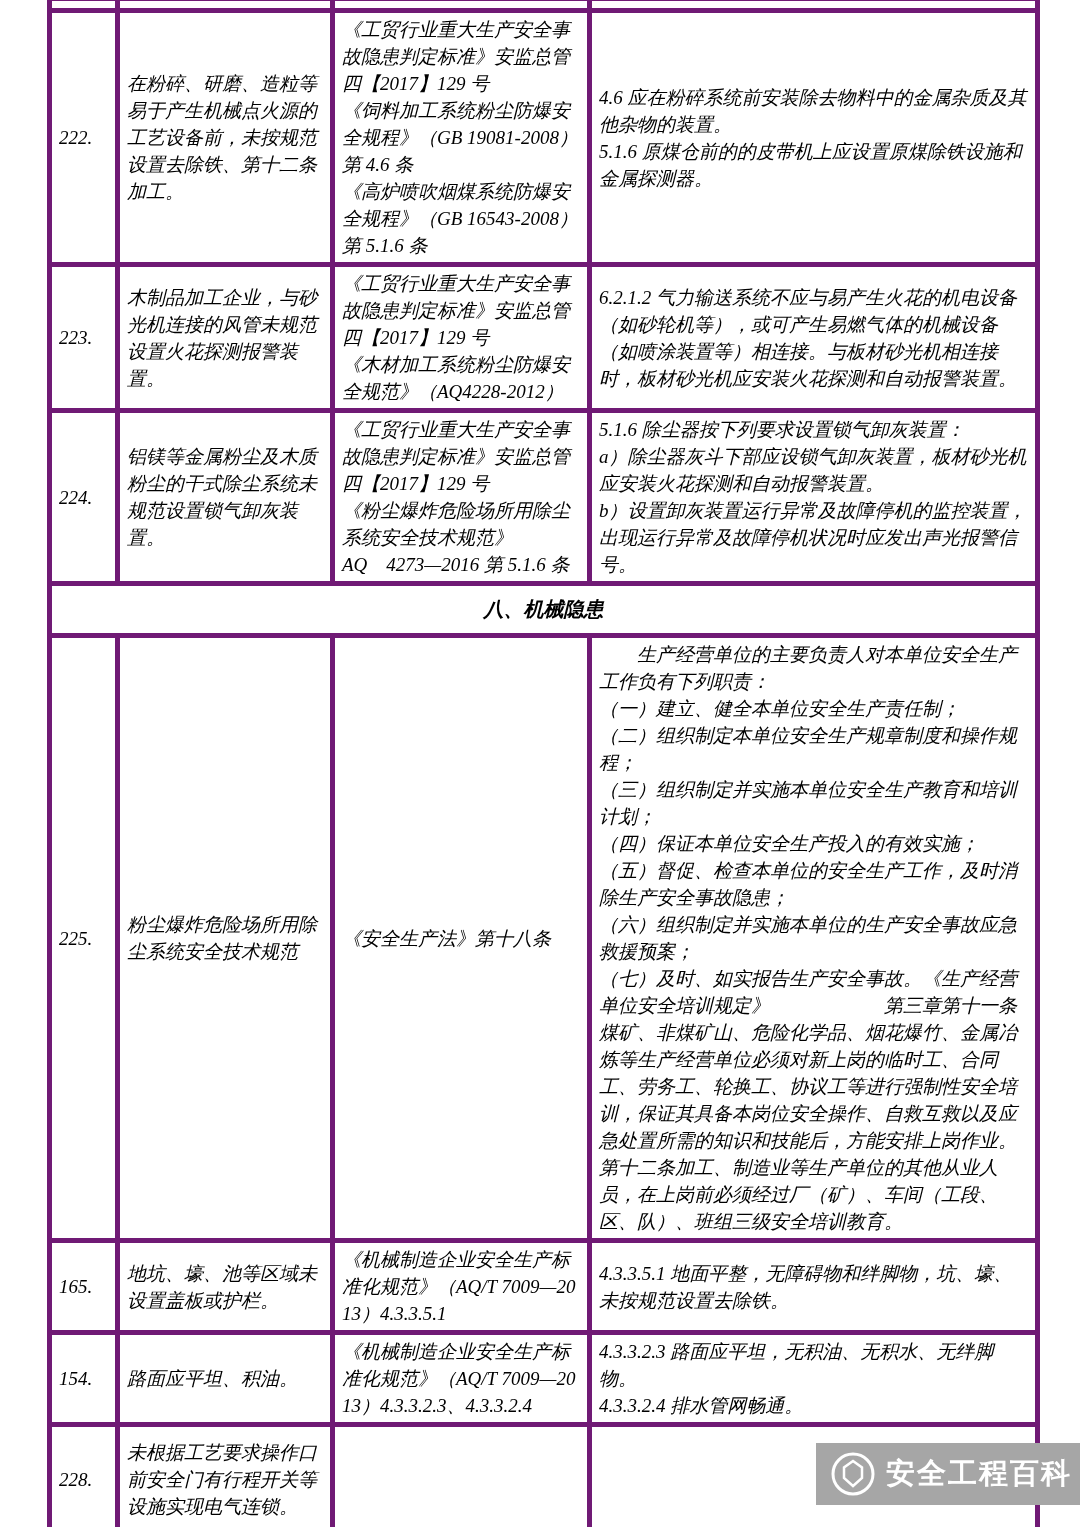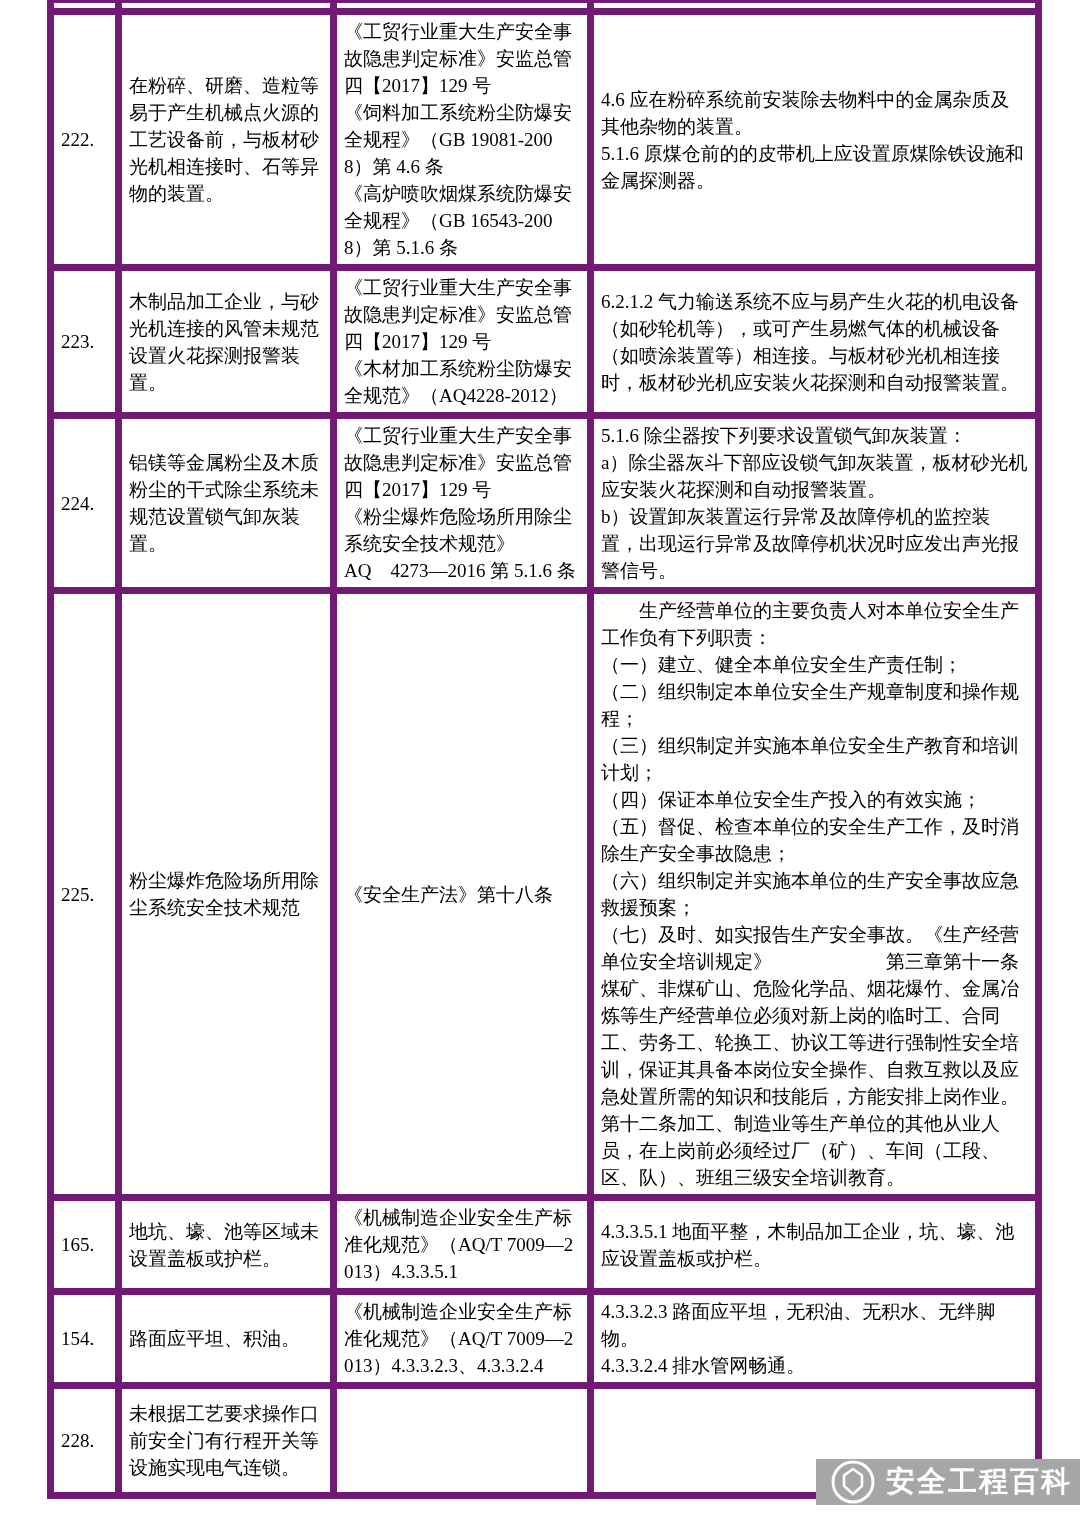--- a/index.html
+++ b/index.html
@@ -17,46 +17,47 @@
     top:-4px;
     width:988px;
     border-collapse:collapse;
     table-layout:fixed;
   }
   col.c1 { width:68px; }
   col.c2 { width:215px; }
   col.c3 { width:257px; }
   col.c4 { width:448px; }
   td {
-    border:7px solid #701a75;
+    border:5px solid #701a75;
     font-size:19px;
     line-height:27px;
     vertical-align:middle;
     padding:3px 7px;
     white-space:pre-wrap;
     word-break:break-all;
     overflow:hidden;
+    font-style:italic;
   }
   tr.r-spacer td { height:12px; padding:0; }
   tr.r0 td { height:250px; }
   tr.r1 td { height:141px; }
   tr.r2 td { height:172px; }
   tr.rsec td { height:52px; text-align:center; font-weight:bold; font-size:20px; }
   tr.r3 td { height:484px; }
   tr.r4 td { height:88px; }
   tr.r5 td { height:88px; }
   tr.r6 td { height:110px; }
   td.num { text-align:left; }
   td.desc, td.basis, td.detail { text-align:left; }
   .watermark {
     position:absolute;
     right:0;
     bottom:22px;
     width:264px;
-    height:46px;
+    height:62px;
     background:#a6a6a6;
     display:flex;
     align-items:center;
     gap:10px;
     padding:0 14px;
     color:#ffffff;
   }
   .watermark .wm-text {
     font-size:29px;
     font-weight:bold;
@@ -81,21 +82,21 @@
     <tbody>
         <tr class="r-spacer">
       <td></td>
       <td></td>
       <td></td>
       <td></td>
     </tr>
 
     <tr class="r0">
       <td class="num">222.</td>
-      <td class="desc">在粉碎、研磨、造粒等易于产生机械点火源的工艺设备前，与板材砂光机相连接时、石等异物的装置。</td>
+      <td class="desc">在粉碎、研磨、造粒等易于产生机械点火源的工艺设备前，未按规范设置去除铁、第十二条加工。</td>
       <td class="basis">《工贸行业重大生产安全事故隐患判定标准》安监总管四【2017】129 号
 《饲料加工系统粉尘防爆安全规程》（GB 19081-2008）第 4.6 条
 《高炉喷吹烟煤系统防爆安全规程》（GB 16543-2008）第 5.1.6 条</td>
       <td class="detail">4.6 应在粉碎系统前安装除去物料中的金属杂质及其他杂物的装置。
 5.1.6 原煤仓前的的皮带机上应设置原煤除铁设施和金属探测器。</td>
     </tr>
 
     <tr class="r1">
       <td class="num">223.</td>
       <td class="desc">木制品加工企业，与砂光机连接的风管未规范设置火花探测报警装置。</td>
@@ -108,40 +109,43 @@
       <td class="num">224.</td>
       <td class="desc">铝镁等金属粉尘及木质粉尘的干式除尘系统未规范设置锁气卸灰装置。</td>
       <td class="basis">《工贸行业重大生产安全事故隐患判定标准》安监总管四【2017】129 号
 《粉尘爆炸危险场所用除尘系统安全技术规范》
 AQ　4273—2016 第 5.1.6 条</td>
       <td class="detail">5.1.6 除尘器按下列要求设置锁气卸灰装置：
 a）除尘器灰斗下部应设锁气卸灰装置，板材砂光机应安装火花探测和自动报警装置。
 b）设置卸灰装置运行异常及故障停机的监控装置，出现运行异常及故障停机状况时应发出声光报警信号。</td>
     </tr>
 
+    <tr class="rsec">
+      <td colspan="4">八、机械隐患</td>
+    </tr>
 
     <tr class="r3">
       <td class="num">225.</td>
       <td class="desc">粉尘爆炸危险场所用除尘系统安全技术规范</td>
       <td class="basis">《安全生产法》第十八条</td>
       <td class="detail">　　生产经营单位的主要负责人对本单位安全生产工作负有下列职责：
 （一）建立、健全本单位安全生产责任制；
 （二）组织制定本单位安全生产规章制度和操作规程；
 （三）组织制定并实施本单位安全生产教育和培训计划；
 （四）保证本单位安全生产投入的有效实施；
 （五）督促、检查本单位的安全生产工作，及时消除生产安全事故隐患；
 （六）组织制定并实施本单位的生产安全事故应急救援预案；
 （七）及时、如实报告生产安全事故。《生产经营单位安全培训规定》　　　　　　第三章第十一条煤矿、非煤矿山、危险化学品、烟花爆竹、金属冶炼等生产经营单位必须对新上岗的临时工、合同工、劳务工、轮换工、协议工等进行强制性安全培训，保证其具备本岗位安全操作、自救互救以及应急处置所需的知识和技能后，方能安排上岗作业。第十二条加工、制造业等生产单位的其他从业人员，在上岗前必须经过厂（矿）、车间（工段、区、队）、班组三级安全培训教育。</td>
     </tr>
 
     <tr class="r4">
       <td class="num">165.</td>
       <td class="desc">地坑、壕、池等区域未设置盖板或护栏。</td>
       <td class="basis">《机械制造企业安全生产标准化规范》（AQ/T 7009—2013）4.3.3.5.1</td>
-      <td class="detail">4.3.3.5.1 地面平整，木制品加工企业，坑、壕、池应设置盖板或护栏。</td>
+      <td class="detail">4.3.3.5.1 地面平整，无障碍物和绊脚物，坑、壕、未按规范设置去除铁。</td>
     </tr>
 
     <tr class="r5">
       <td class="num">154.</td>
       <td class="desc">路面应平坦、积油。</td>
       <td class="basis">《机械制造企业安全生产标准化规范》（AQ/T 7009—2013）4.3.3.2.3、4.3.3.2.4</td>
       <td class="detail">4.3.3.2.3 路面应平坦，无积油、无积水、无绊脚物。
 4.3.3.2.4 排水管网畅通。</td>
     </tr>
 

